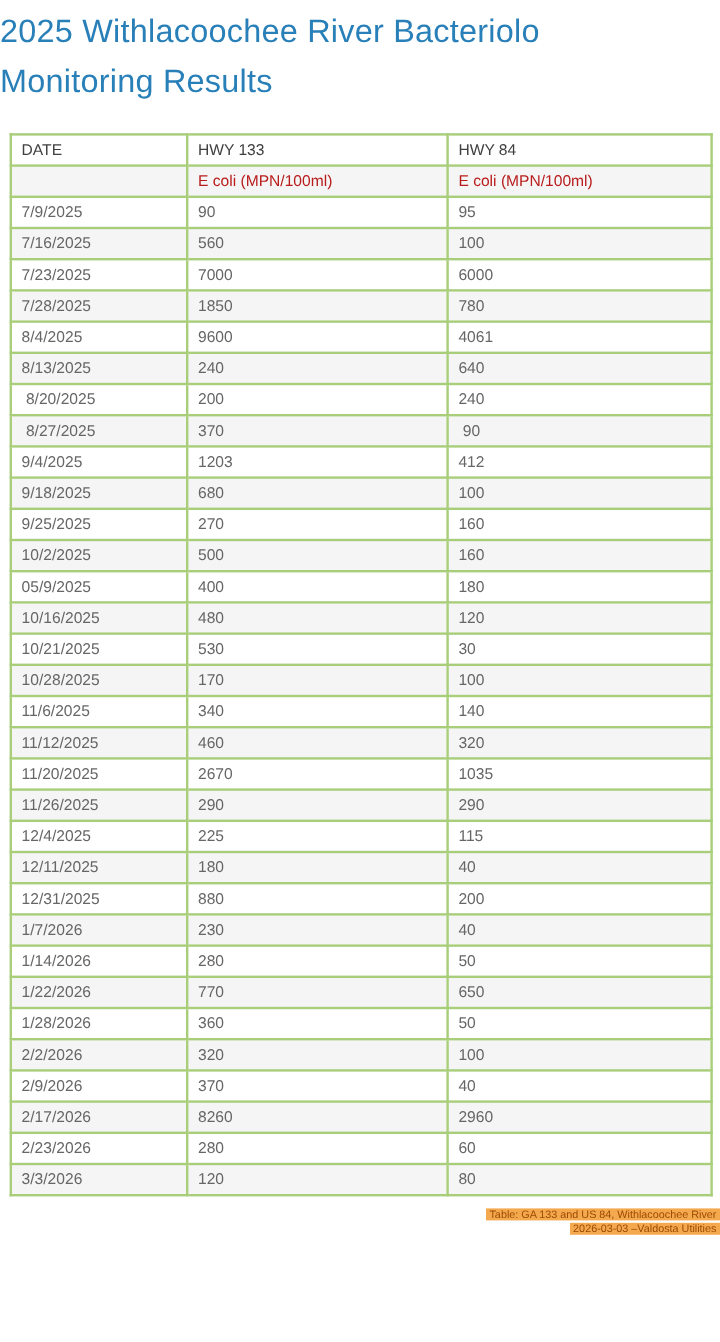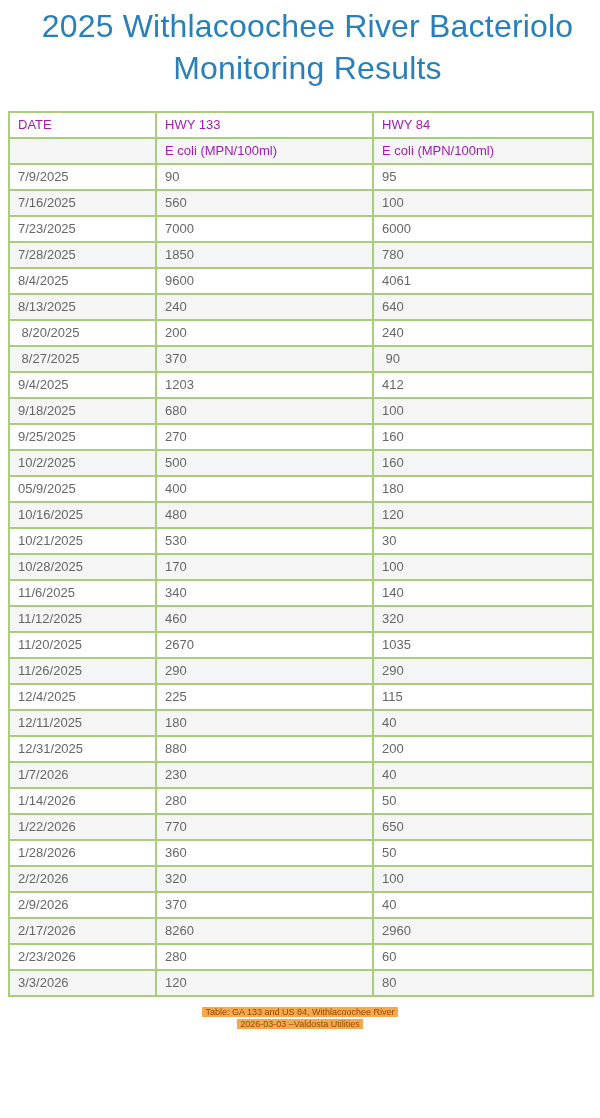--- a/index.html
+++ b/index.html
@@ -11,27 +11,26 @@
   }
   * { box-sizing: border-box; }
   html, body {
     margin: 0; padding: 0;
     width: 600px; height: 1118px;
     background: #ffffff;
     font-family: "Liberation Sans", sans-serif;
     overflow: hidden;
   }
   .page-title {
-    margin: 5px 8px 22px 23px;
-    font-size: 32px;
+    margin: 5px 8px 22px 0;
+    font-size: 27px;
     font-weight: 300;
     color: var(--title-color);
     line-height: 42px;
     letter-spacing: 0.2px;
-    text-align: center;
   }
   .page-title span { display: block; white-space: nowrap; }
   table.monitoring {
     margin-left: 8px;
     width: 584px;
     border-collapse: collapse;
     table-layout: fixed;
   }
   col.c-date  { width: 147px; }
   col.c-h133  { width: 217px; }
@@ -41,27 +40,27 @@
     border: 2px solid var(--border-color);
     font-size: 13px;
     line-height: 14px;
     padding: 5px 8px;
     text-align: left;
     font-weight: 400;
     color: #666666;
     overflow: hidden;
     white-space: nowrap;
   }
-  thead tr.col-row th { color: #a21caf; background: #ffffff; }
-  thead tr.sub-row th { background: var(--stripe-color); color: #a21caf; }
+  thead tr.col-row th { color: #404040; background: #ffffff; }
+  thead tr.sub-row th { background: var(--stripe-color); color: #b91c1c; }
   tbody tr:nth-child(even) td { background: var(--stripe-color); }
   tbody tr:nth-child(odd) td  { background: #ffffff; }
   .caption {
     margin-top: 9px;
-    text-align: center;
+    text-align: right;
     font-size: 9px;
     line-height: 12px;
   }
   .caption .hl {
     background: var(--caption-bg);
     color: var(--caption-fg);
     padding: 0 3px;
   }
 </style>
 </head>

